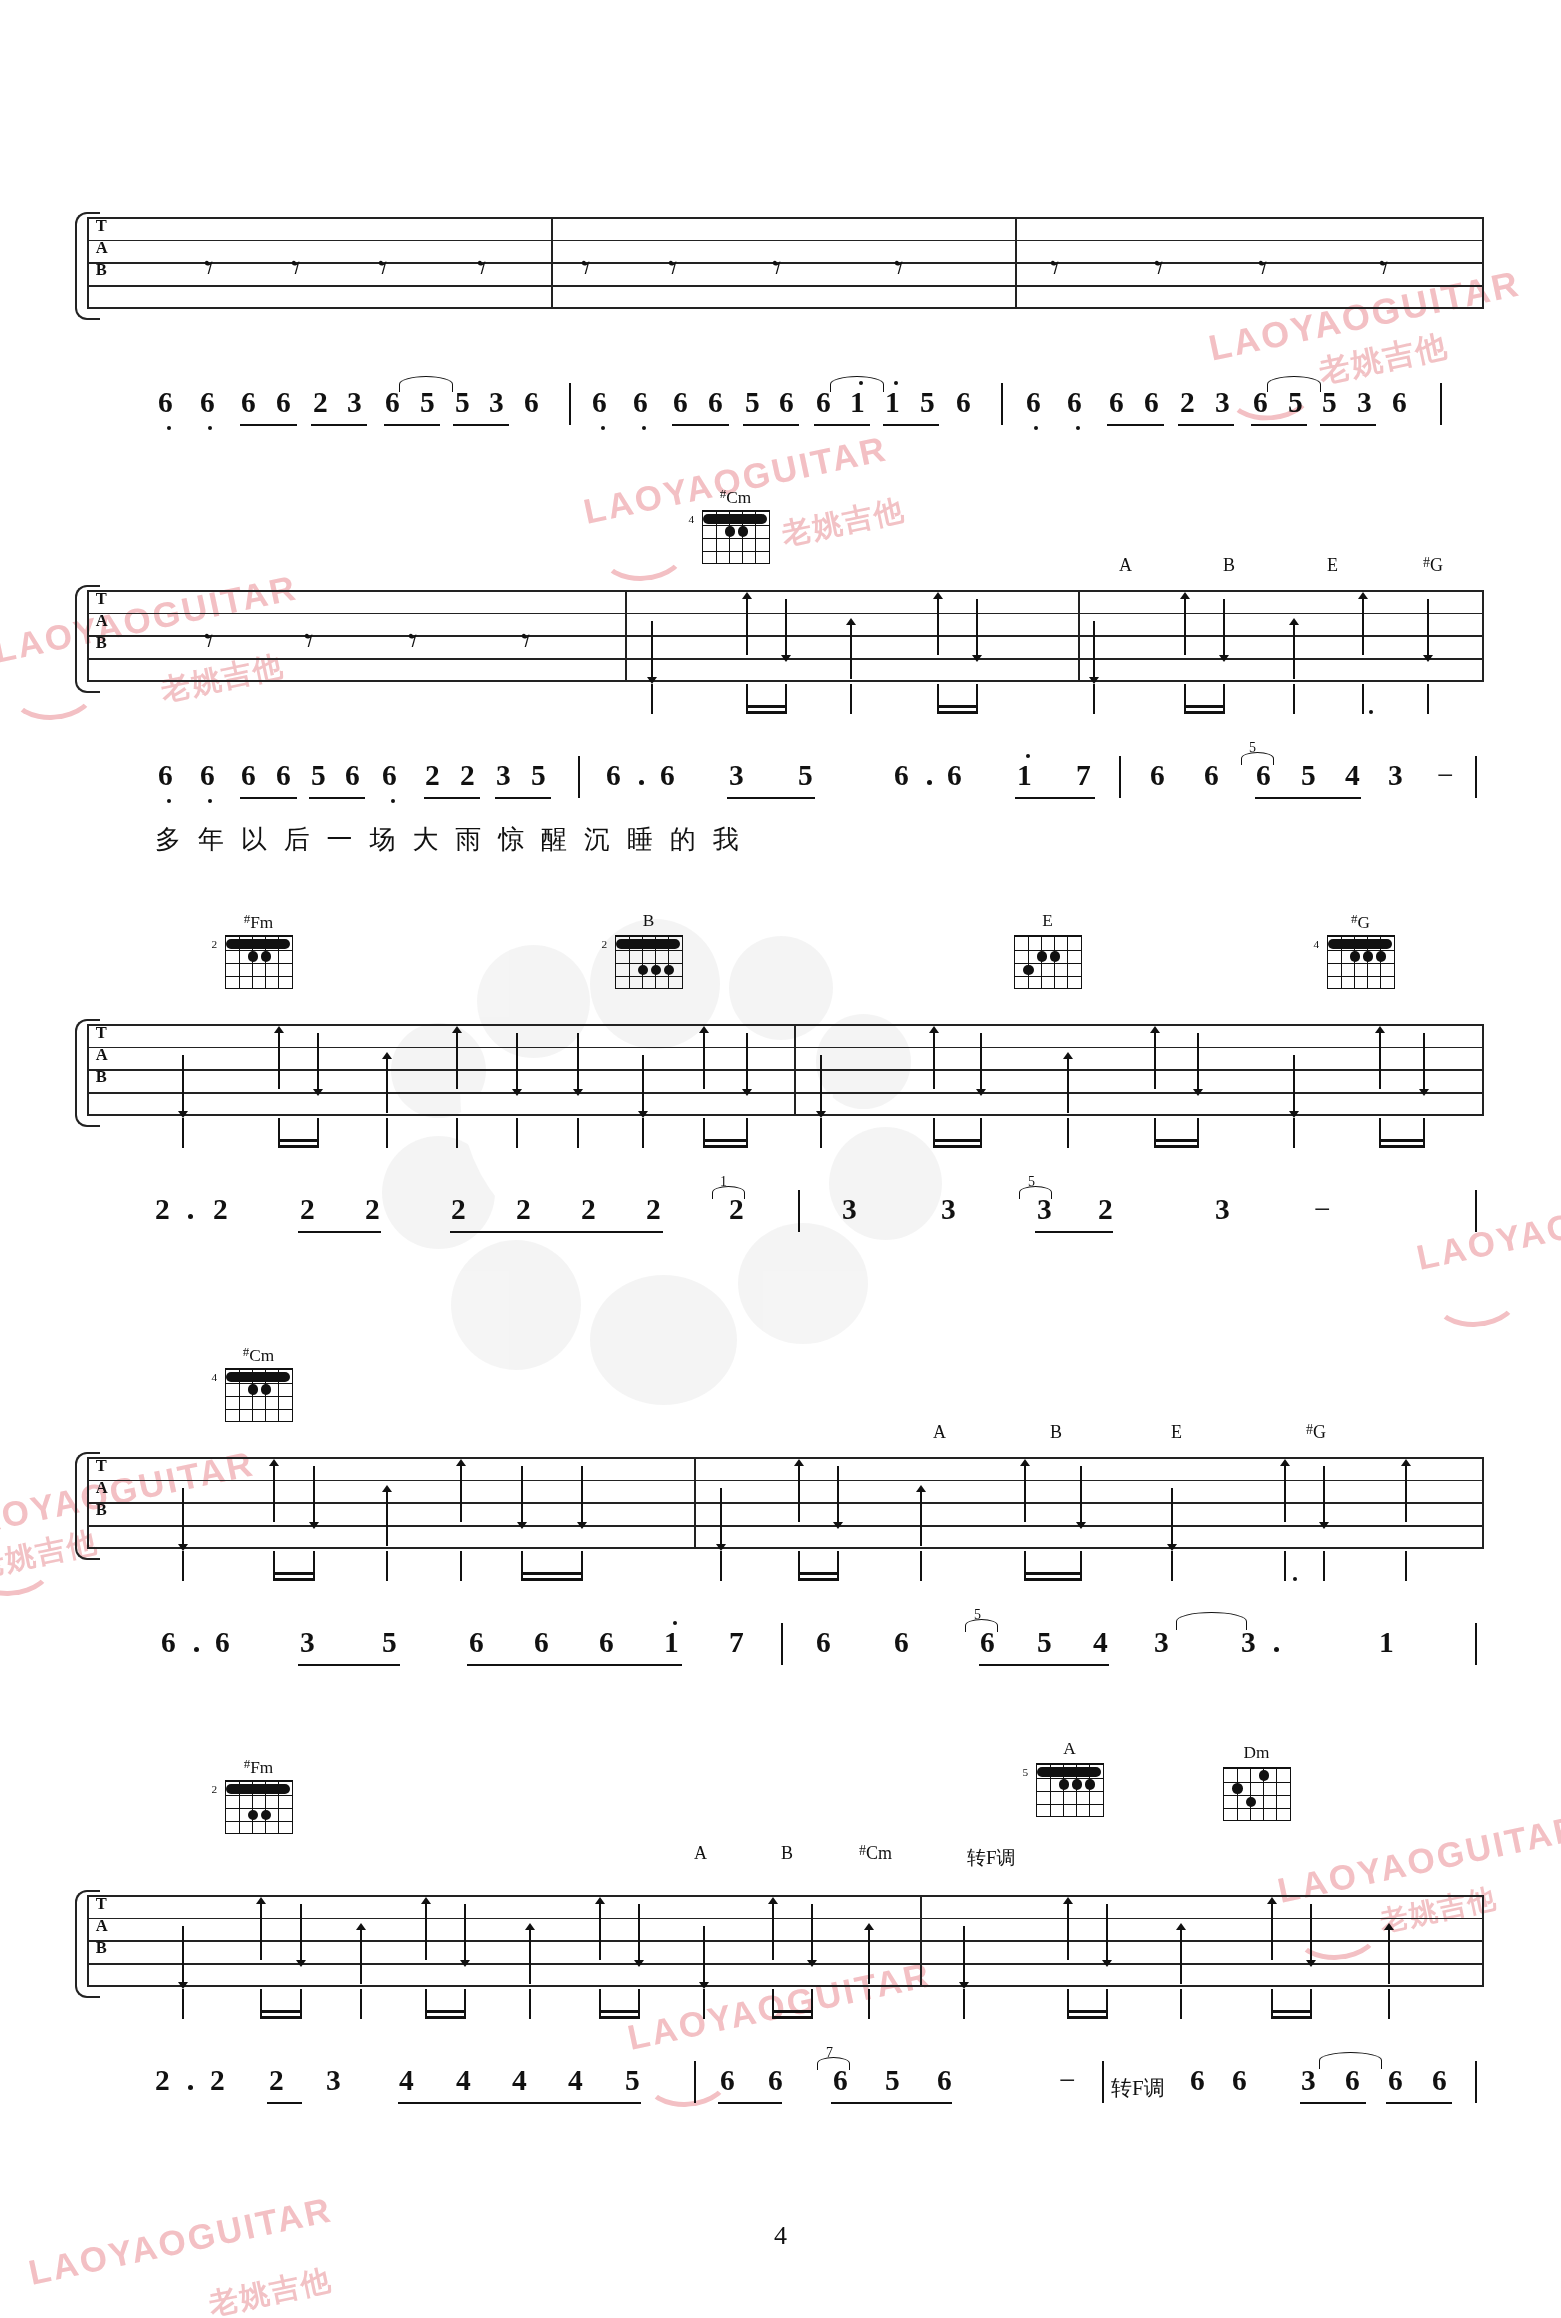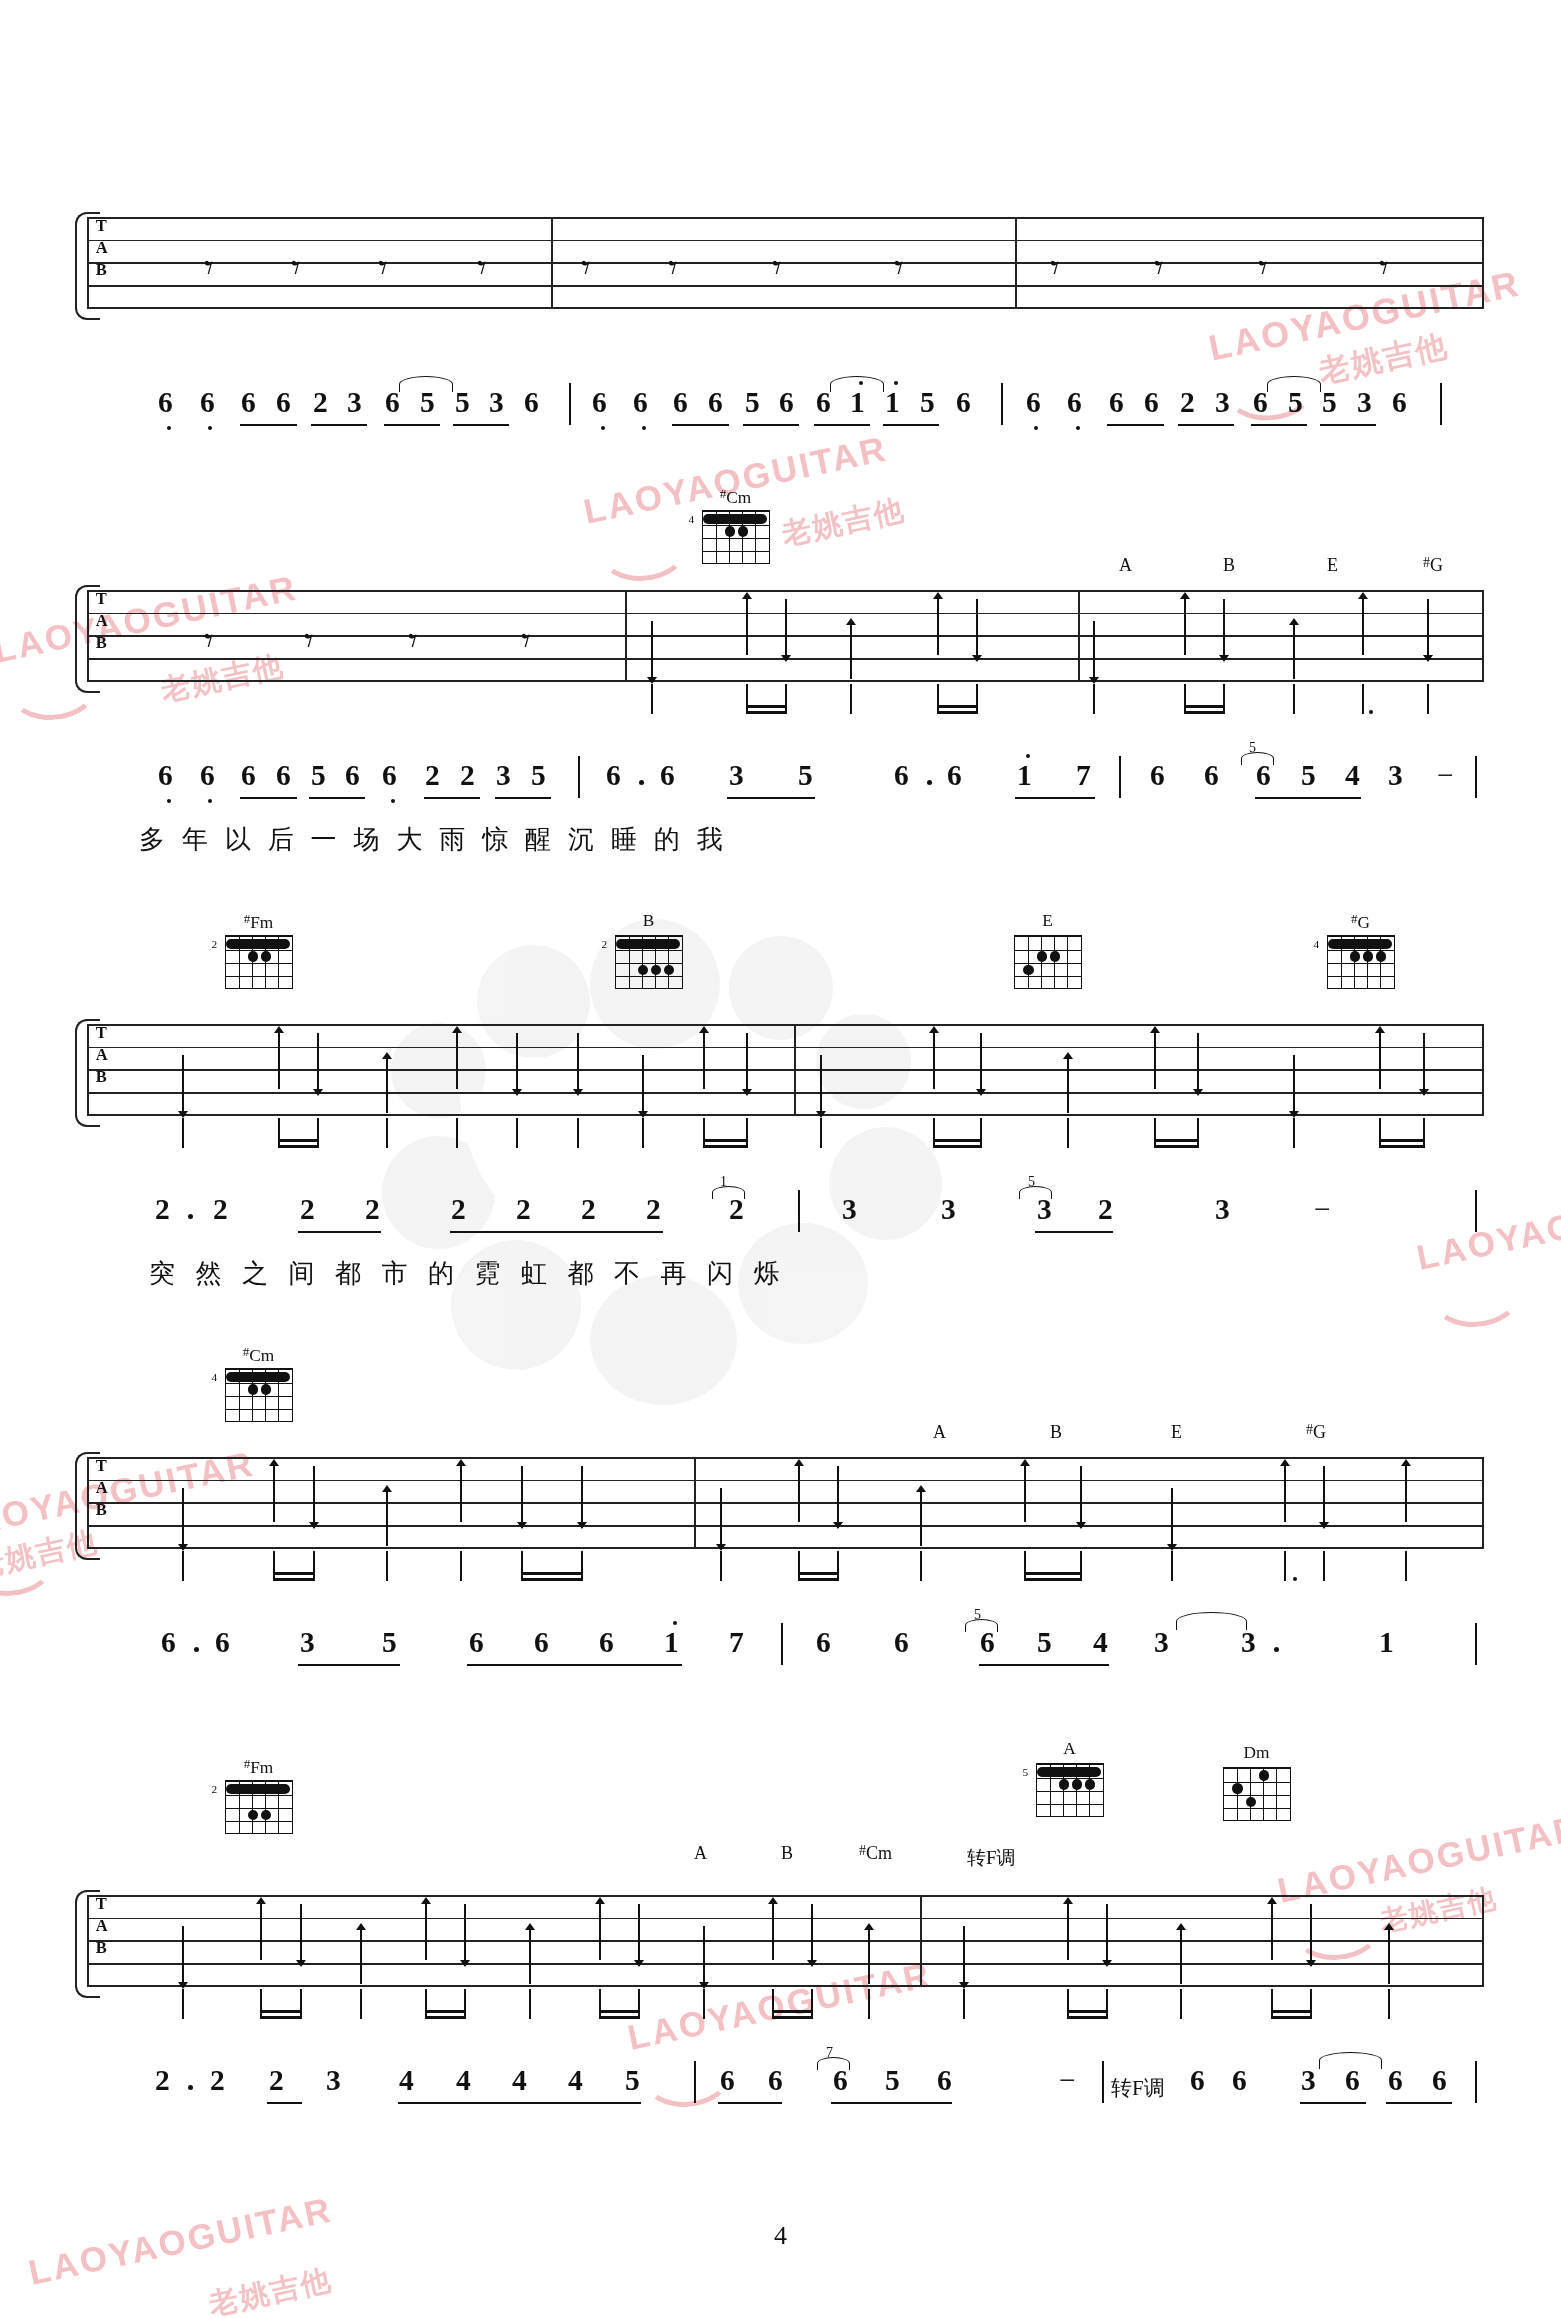--- a/index.html
+++ b/index.html
@@ -355,21 +355,21 @@
     <div class="tie" style="left:1154px;top:-7px;width:31px;height:12px;"></div>
     <div class="num" style="left:1169px;">6</div>
     <div class="num" style="left:1214px;">5</div>
     <div class="num" style="left:1258px;">4</div>
     <div class="ubar" style="left:1168px;top:38px;width:106px;"></div>
     <div class="num" style="left:1301px;">3</div>
     <div class="dash" style="left:1350px;">−</div>
     <div class="vbar" style="left:1388px;top:-3.5px;height:42px;"></div>
   </div>
 
-  <div class="lyric" style="left:52px;top:232px;letter-spacing:5.2px;text-align:center;">多 年 以 后 一 场 大 雨     惊 醒 沉 睡 的 我</div>
+  <div class="lyric" style="left:68px;top:232px;letter-spacing:5.2px;text-align:center;">多 年 以 后 一 场 大 雨     惊 醒 沉 睡 的 我</div>
 </div>
 
 <div class="system" style="top:1024px;">
   <div class="chord" style="left:130px;top:-113px;">
     <div class="name"><span class="sharp">#</span>Fm</div>
     <div class="grid">
       <div class="v" style="left:13px;"></div>
         <div class="v" style="left:26px;"></div>
         <div class="v" style="left:39px;"></div>
         <div class="v" style="left:52px;"></div>
@@ -521,21 +521,20 @@
     <div class="trip" style="left:941px;top:-19px;">5</div>
     <div class="tie" style="left:932px;top:-7px;width:31px;height:12px;"></div>
     <div class="num" style="left:950px;">3</div>
     <div class="num" style="left:1011px;">2</div>
     <div class="ubar" style="left:948px;top:38px;width:78px;"></div>
     <div class="num" style="left:1128px;">3</div>
     <div class="dash" style="left:1227px;">−</div>
     <div class="vbar" style="left:1388px;top:-3.5px;height:42px;"></div>
   </div>
 
-  <div class="lyric" style="left:62px;top:232px;letter-spacing:7px;">突 然 之 间   都 市 的 霓 虹   都 不 再 闪 烁</div>
 </div>
 
 <div class="system" style="top:1457px;">
   <div class="chord" style="left:130px;top:-113px;">
     <div class="name"><span class="sharp">#</span>Cm</div>
     <div class="grid">
       <div class="v" style="left:13px;"></div>
         <div class="v" style="left:26px;"></div>
         <div class="v" style="left:39px;"></div>
         <div class="v" style="left:52px;"></div>

